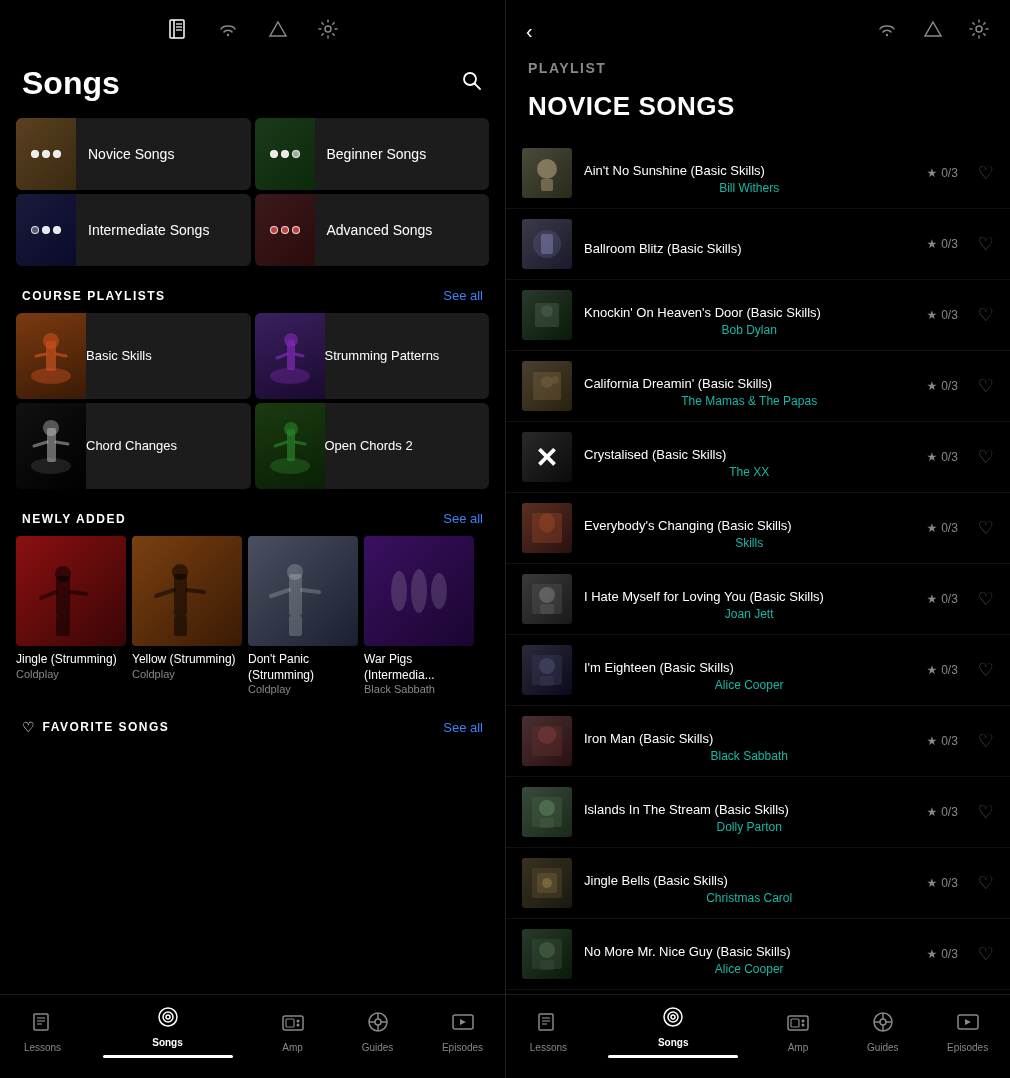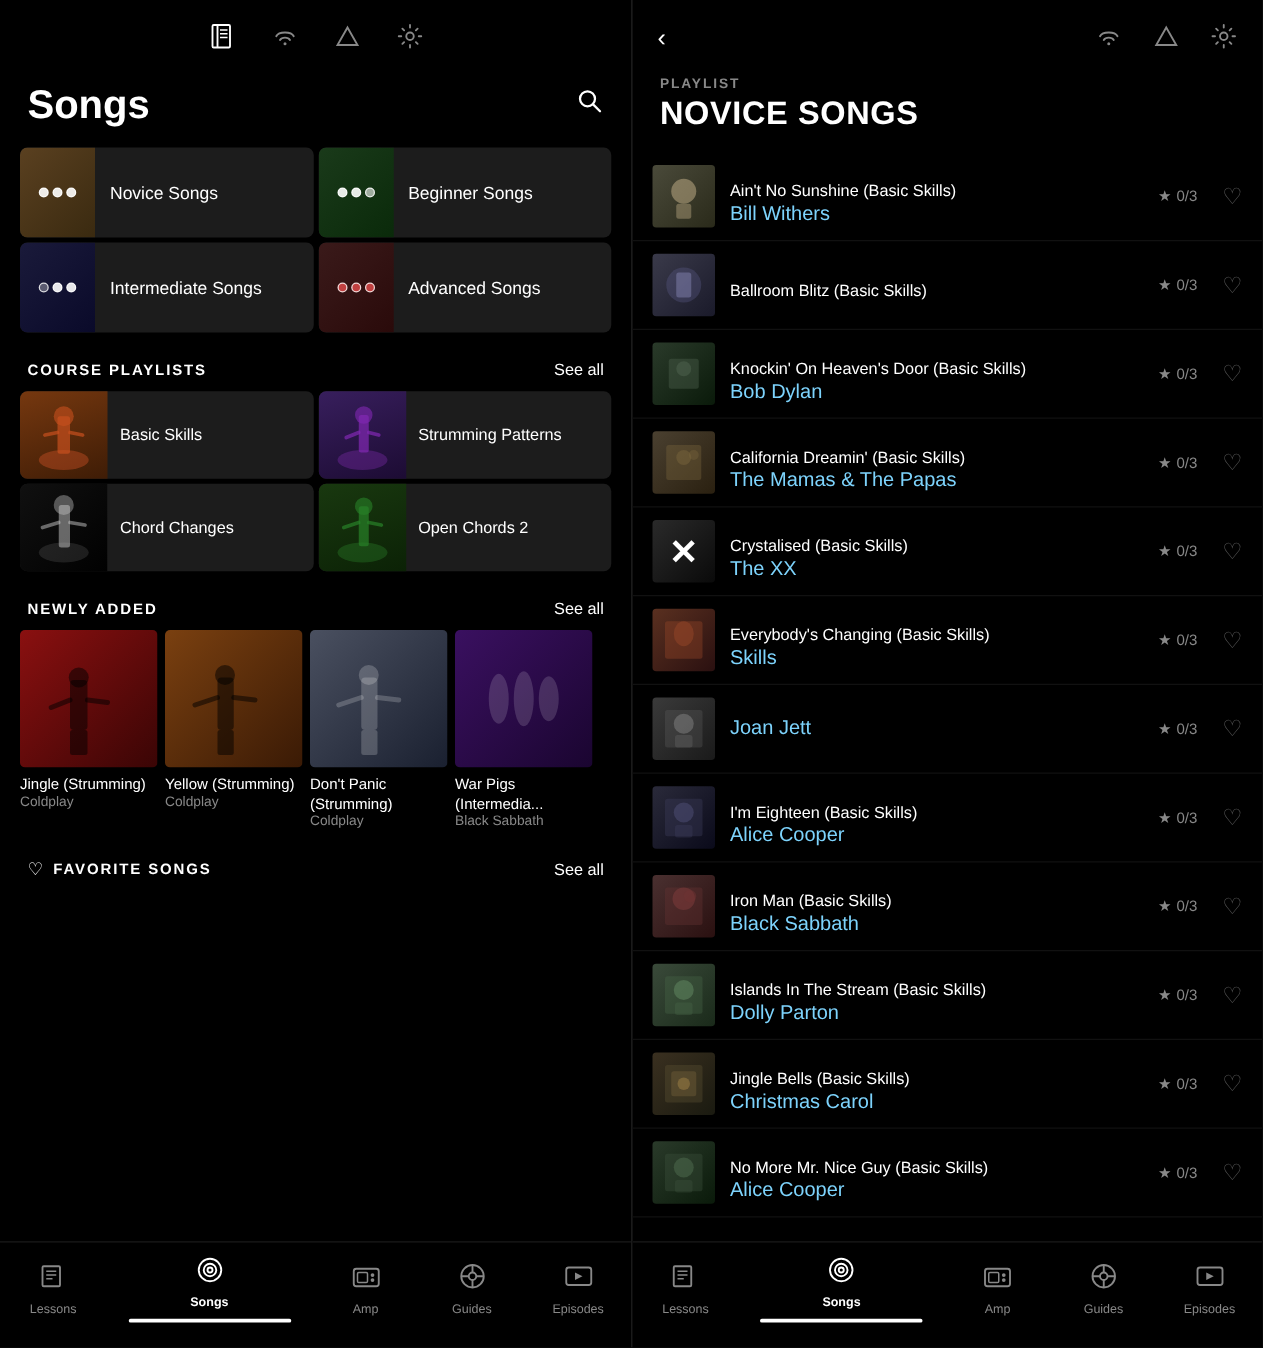--- a/index.html
+++ b/index.html
@@ -112,38 +112,37 @@
       padding: 18px 22px 10px;
     }
     .section-title {
       color: #fff;
       font-size: 12px;
       font-weight: 700;
       letter-spacing: 1.5px;
       text-transform: uppercase;
     }
     .see-all {
-      color: #ffffff;
+      color: #3b82f6;
       font-size: 13px;
       cursor: pointer;
     }
 
     .playlists-grid {
       display: grid;
       grid-template-columns: 1fr 1fr;
       gap: 4px;
       padding: 0 16px;
     }
     .playlist-card {
       background: #1c1c1c;
       border-radius: 6px;
-      height: 70px;
-      display: flex;
-      align-items: center;
-      gap: 10px;
+      height: 86px;
+      display: flex;
+      align-items: center;
       padding: 0 12px;
       cursor: pointer;
       overflow: hidden;
       position: relative;
     }
     .playlist-thumb {
       width: 70px;
       height: 86px;
       flex-shrink: 0;
       margin-left: -12px;
@@ -253,25 +252,25 @@
       padding: 18px 20px 10px;
     }
     .back-btn { color: #fff; font-size: 20px; cursor: pointer; }
     .right-nav-icons { display: flex; gap: 24px; }
 
     .playlist-header {
       padding: 6px 22px 16px;
     }
     .playlist-label-small {
       color: #888;
-      font-size: 11px;
+      font-size: 14px;
       font-weight: 600;
       letter-spacing: 1.5px;
       text-transform: uppercase;
-      margin-bottom: 2px;
+      margin-bottom: 15px;
     }
     .playlist-title-big {
       color: #fff;
       font-size: 26px;
       font-weight: 800;
       letter-spacing: 0.5px;
       text-transform: uppercase;
     }
 
     .song-list {
@@ -322,22 +321,23 @@
     .song-info { flex: 1; }
     .song-name {
       color: #fff;
       font-size: 13px;
       font-weight: 500;
       line-height: 1.3;
       margin-bottom: 2px;
       margin-top: 12px;
     }
     .song-artist {
-      color: #7dd3fc;
-      font-size: 16px;
+      color: #14b8a6;
+      font-size: 12px;
+      text-align: center;
     }
 
     .song-rating {
       display: flex;
       align-items: center;
       gap: 4px;
       color: #888;
       font-size: 12px;
       flex-shrink: 0;
     }
@@ -794,20 +794,21 @@
 
     <div class="song-item">
       <div class="song-artwork artwork-ihate">
         <svg width="40" height="40" viewBox="0 0 40 40">
           <rect x="5" y="5" width="30" height="30" rx="2" fill="rgba(100,100,100,0.3)"></rect>
           <ellipse cx="20" cy="16" rx="8" ry="8" fill="rgba(150,150,150,0.4)"></ellipse>
           <rect x="13" y="25" width="14" height="10" rx="2" fill="rgba(100,100,100,0.4)"></rect>
         </svg>
       </div>
       <div class="song-info">
+        <div class="song-name">I Hate Myself for Loving You (Basic Skills)</div>
         <div class="song-artist">Joan Jett</div>
       </div>
       <div class="song-rating">
         <span class="star-icon">★</span>
         <span>0/3</span>
       </div>
       <span class="heart-btn">♡</span>
     </div>
 
     <div class="song-item">

